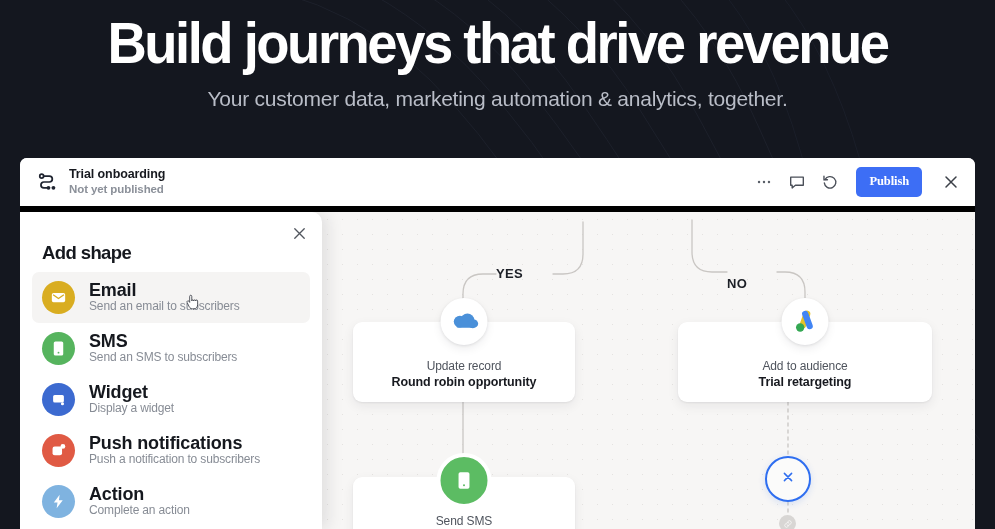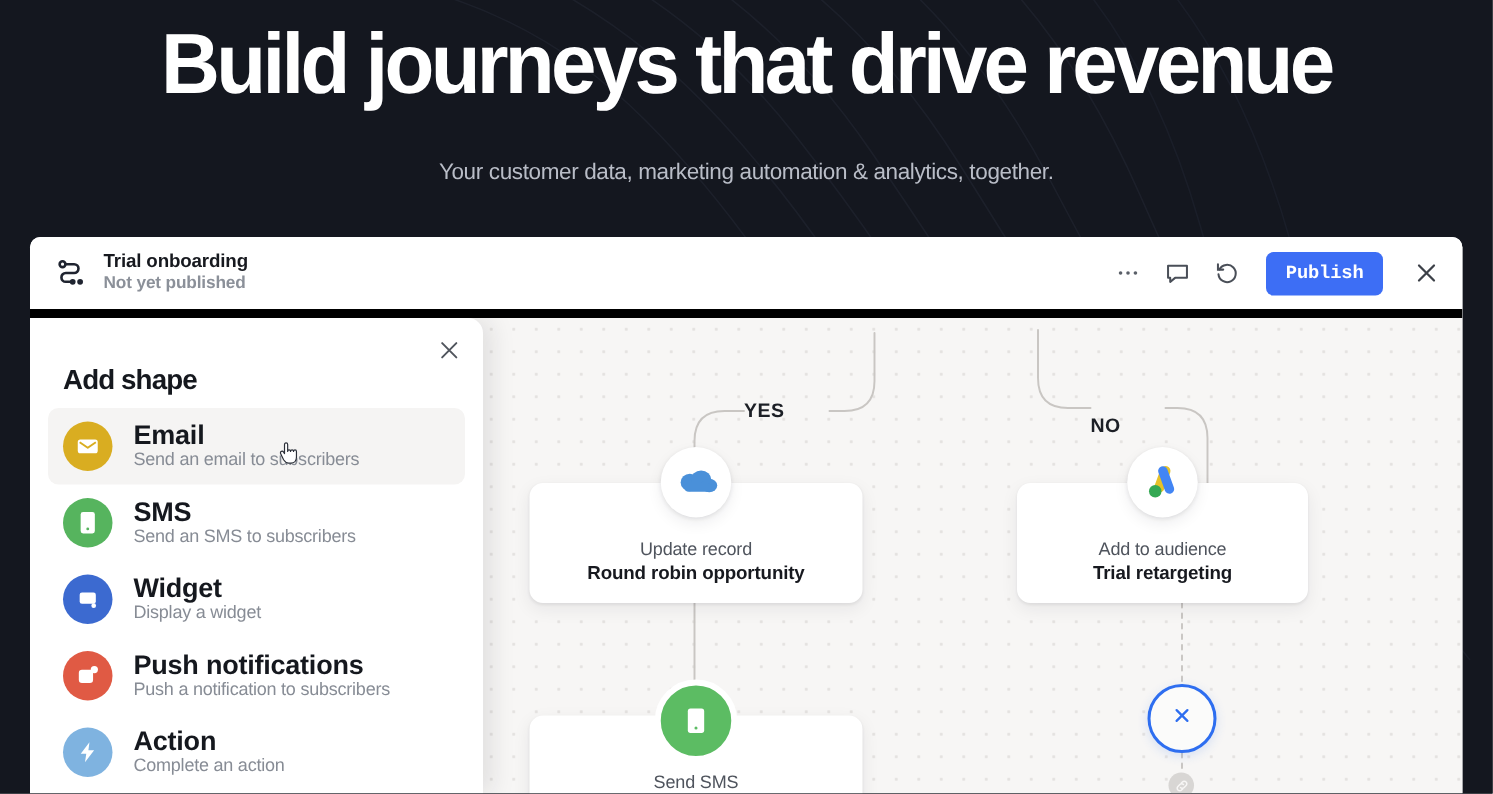--- a/index.html
+++ b/index.html
@@ -34,23 +34,23 @@
     color: #ffffff;
     font-size: 57px;
     font-weight: 700;
     letter-spacing: -2.6px;
     line-height: 68px;
     font-family: "Liberation Sans", sans-serif;
     white-space: nowrap;
     transform: scaleX(.955);
   }
   .hero-sub {
-    margin: 16px; padding-top: 9px;
+    margin: 0; padding-top: 9px;
     color: #b9bdc7;
-    font-size: 15px;
+    font-size: 21px;
     font-weight: 400;
     letter-spacing: -.25px;
     line-height: 26px;
     white-space: nowrap;
   }
 
   
   .app {
     position: absolute;
     left: 20px; top: 158px;
@@ -92,21 +92,21 @@
     background: #3d6ef5;
     color: #ffffff;
     font-size: 12.5px;
     font-weight: 700;
     letter-spacing: -.1px;
     border: none;
     border-radius: 5px;
     padding: 7px 13px 8px;
     margin-left: 3px;
     cursor: pointer;
-    font-family: Liberation Mono, monospace;
+    font-family: Liberation Serif, serif;
   }
   .close-x { width: 20px; height: 20px; color: #3c4048; margin-left: 5px; }
 
   
   .canvas {
     position: relative;
     height: 317px;
     background-color: #f7f6f5;
     background-image: radial-gradient(#e4e2e0 .9px, transparent 1px);
     background-size: 15px 15px;
@@ -319,21 +319,21 @@
               <rect x="8" y="13" width="22" height="7" rx="3.5"></rect>
             </g>
           </svg>
         </div>
         <div class="node-labels" style="padding-top:36px;">
           <div class="node-kind">Update record</div>
           <div class="node-name">Round robin opportunity</div>
         </div>
       </div>
 
-      <div class="node" style="left:658px; top:110px; width:194px; height:80px;">
+      <div class="node" style="left:658px; top:110px; width:254px; height:80px;">
         <div class="node-badge">
           <svg viewBox="0 0 30 30" width="25" height="25">
             <rect x="11.0" y="1.5" width="8.2" height="22" rx="4.1" fill="#e6c229" transform="rotate(20 15 12)"></rect>
             <rect x="14.0" y="2.0" width="7.6" height="23" rx="3.8" fill="#4285f4" transform="rotate(-20 17 13)"></rect>
             <circle cx="9.2" cy="22.2" r="5.0" fill="#34a853"></circle>
           </svg>
         </div>
         <div class="node-labels" style="padding-top:36px;">
           <div class="node-kind">Add to audience</div>
           <div class="node-name">Trial retargeting</div>

